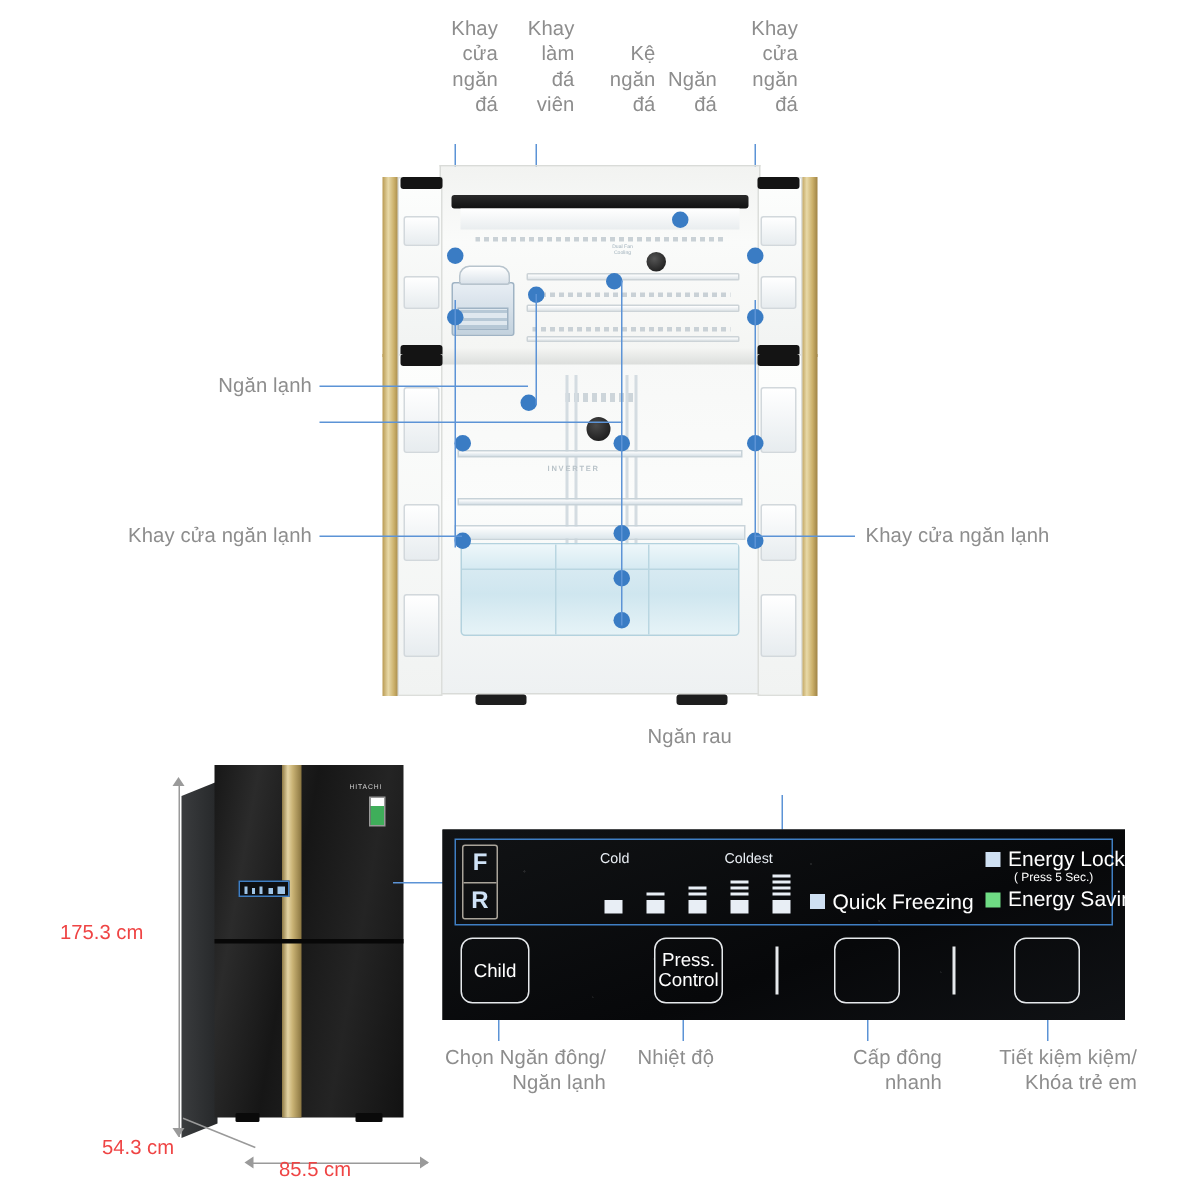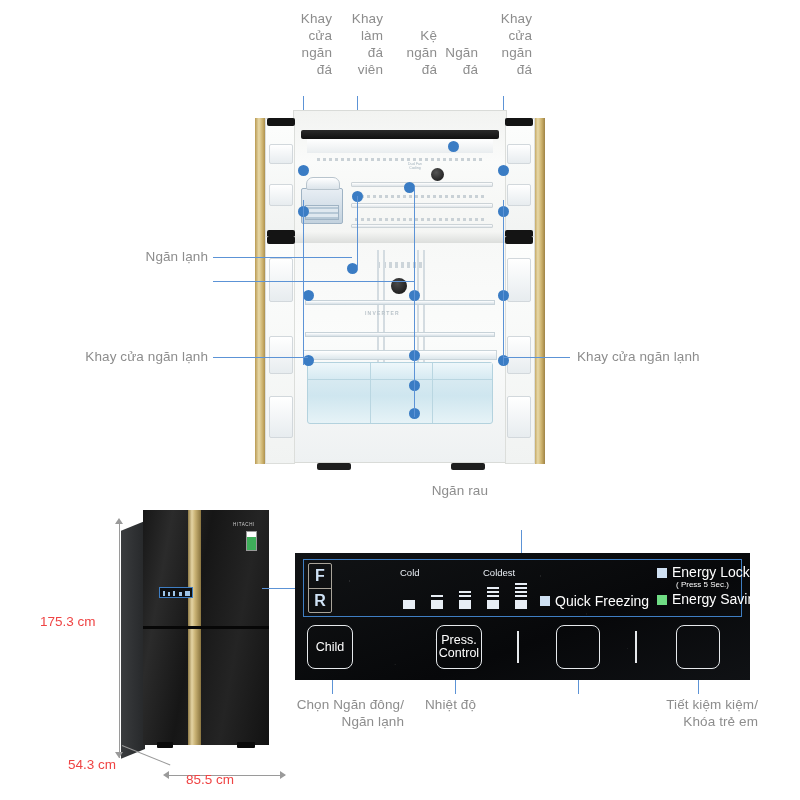--- a/index.html
+++ b/index.html
@@ -435,16 +435,18 @@
   </div>
 
   <div class="vline" style="left:332px;top:680px;height:14px;"></div>
   <div class="vline" style="left:455px;top:680px;height:14px;"></div>
   <div class="vline" style="left:578px;top:680px;height:14px;"></div>
   <div class="vline" style="left:698px;top:680px;height:14px;"></div>
 
   <div class="lbl c" style="left:272px;top:696px;width:132px;">Chọn Ngăn đông/
 Ngăn lạnh</div>
   <div class="lbl l" style="left:425px;top:696px;width:110px;">Nhiệt độ</div>
+  <div class="lbl c" style="left:528px;top:696px;width:100px;">Cấp đông
+nhanh</div>
   <div class="lbl c" style="left:640px;top:696px;width:118px;">Tiết kiệm kiệm/
 Khóa trẻ em</div>
 
 </div>
 
 </body></html>

